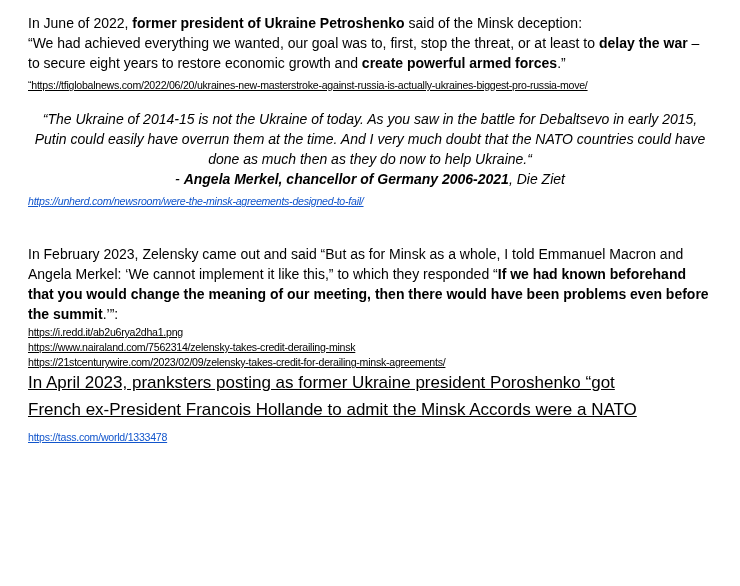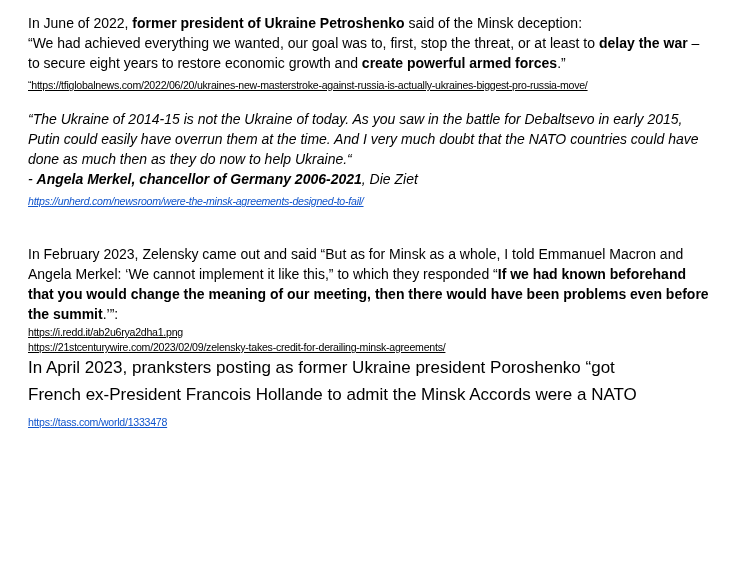--- a/index.html
+++ b/index.html
@@ -17,42 +17,42 @@
   .doc {
     padding: 13px 32px 0 28px;
     width: 684px;
   }
   .para {
     font-size: 14px;
     line-height: 20px;
     margin: 0;
   }
   .bold { font-weight: 700; }
-  .italic { font-style: italic; }
+  .italic { font-style: italic; text-align: center; }
   .link-line {
     margin: 0;
     line-height: 14px;
   }
   a.small-link {
     font-size: 10.6px;
     line-height: 14px;
     letter-spacing: -0.25px;
     text-decoration: underline;
     cursor: pointer;
   }
   a.black-link { color: #000000; }
   a.blue-link { color: #1155cc; }
 
   .mt-link1   { margin-top: 4px; }
   .mt-heading { margin-top: 23px; }
   .mt-quote   { margin-top: 17px; }
   .mt-unherd  { margin-top: 4px; }
   .mt-p4      { margin-top: 36px; }
   .mt-links3  { }
-  .mt-p5      { margin-top: 23px; }
+  .mt-p5      { margin-top: 23px; text-decoration: underline; }
   .mt-tass    { margin-top: 6px; }
 
   .big-para {
     font-size: 17px;
     line-height: 27px;
     margin: 0;
   }
 </style>
 </head>
 <body>
@@ -61,20 +61,21 @@
 
   <p class="para"><span>In June of 2022, </span><span class="bold">former president of Ukraine Petroshenko</span><span> said of the Minsk deception:</span><br><span>“We had achieved everything we wanted, our goal was to, first, stop the threat, or at least to </span><span class="bold">delay the war</span><span> – to secure eight years to restore economic growth and </span><span class="bold">create powerful armed forces</span><span>.”</span></p>
   <div class="link-line mt-link1"><a class="small-link black-link">“https://tfiglobalnews.com/2022/06/20/ukraines-new-masterstroke-against-russia-is-actually-ukraines-biggest-pro-russia-move/</a></div>
 
 
   <p class="para italic mt-quote"><span>“The Ukraine of 2014-15 is not the Ukraine of today. As you saw in the battle for Debaltsevo in early 2015, Putin could easily have overrun them at the time. And I very much doubt that the NATO countries could have done as much then as they do now to help Ukraine.“</span><br><span>- </span><span class="bold">Angela Merkel, chancellor of Germany 2006-2021</span><span>, Die Ziet</span></p>
   <div class="link-line mt-unherd"><a class="small-link blue-link italic">https://unherd.com/newsroom/were-the-minsk-agreements-designed-to-fail/</a></div>
 
   <p class="para mt-p4"><span>In February 2023, Zelensky came out and said “But as for Minsk as a whole, I told Emmanuel Macron and Angela Merkel: ‘We cannot implement it like this,” to which they responded “</span><span class="bold">If we had known beforehand that you would change the meaning of our meeting, then there would have been problems even before the summit</span><span>.’”:</span></p>
   <div class="link-line mt-links3"><a class="small-link black-link">https://i.redd.it/ab2u6rya2dha1.png</a></div>
+  <div class="link-line"><a class="small-link black-link">https://www.nairaland.com/7562314/zelensky-takes-credit-derailing-minsk</a></div>
   <div class="link-line"><a class="small-link black-link">https://21stcenturywire.com/2023/02/09/zelensky-takes-credit-for-derailing-minsk-agreements/</a></div>
 
   <div class="big-para mt-p5">
     <div>In April 2023, pranksters posting as former Ukraine president Poroshenko “got</div>
     <div>French ex-President Francois Hollande to admit the Minsk Accords were a NATO</div>
   </div>
   <div class="link-line mt-tass"><a class="small-link blue-link">https://tass.com/world/1333478</a></div>
 
 </div>
 

